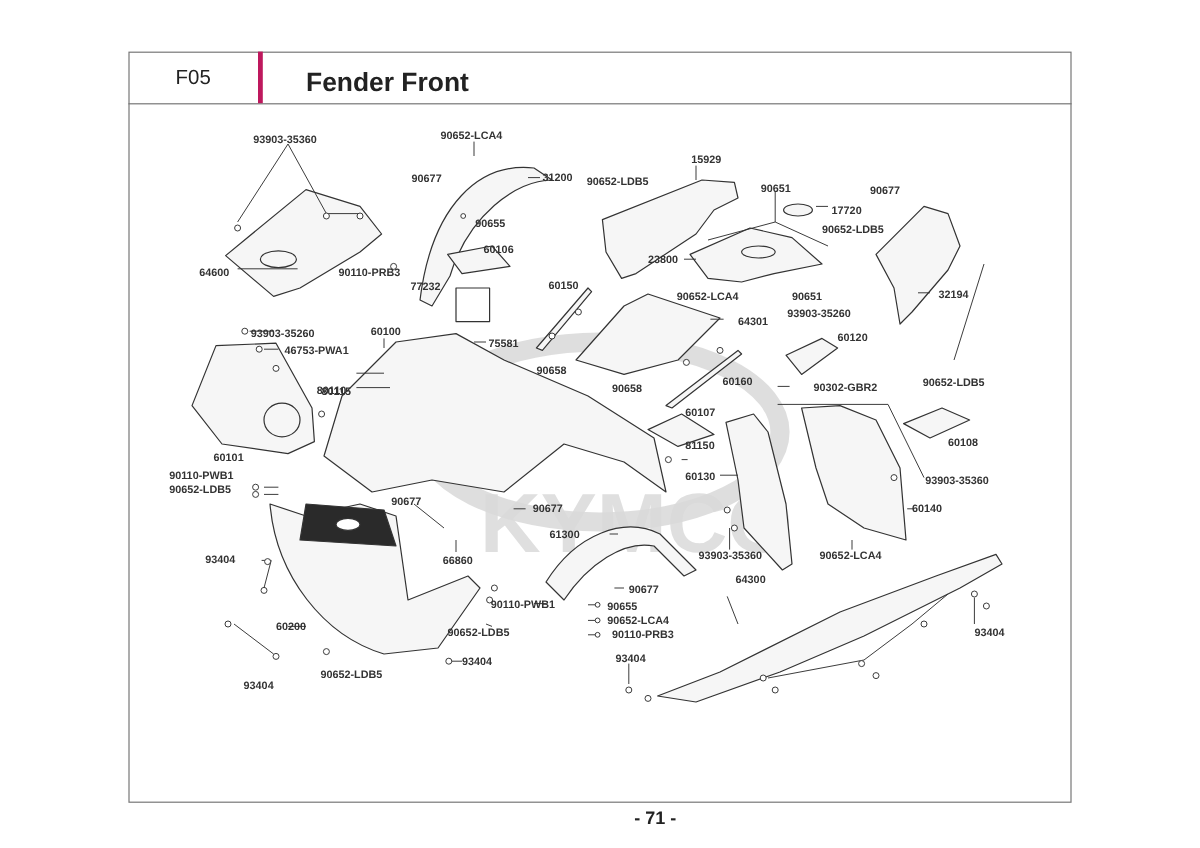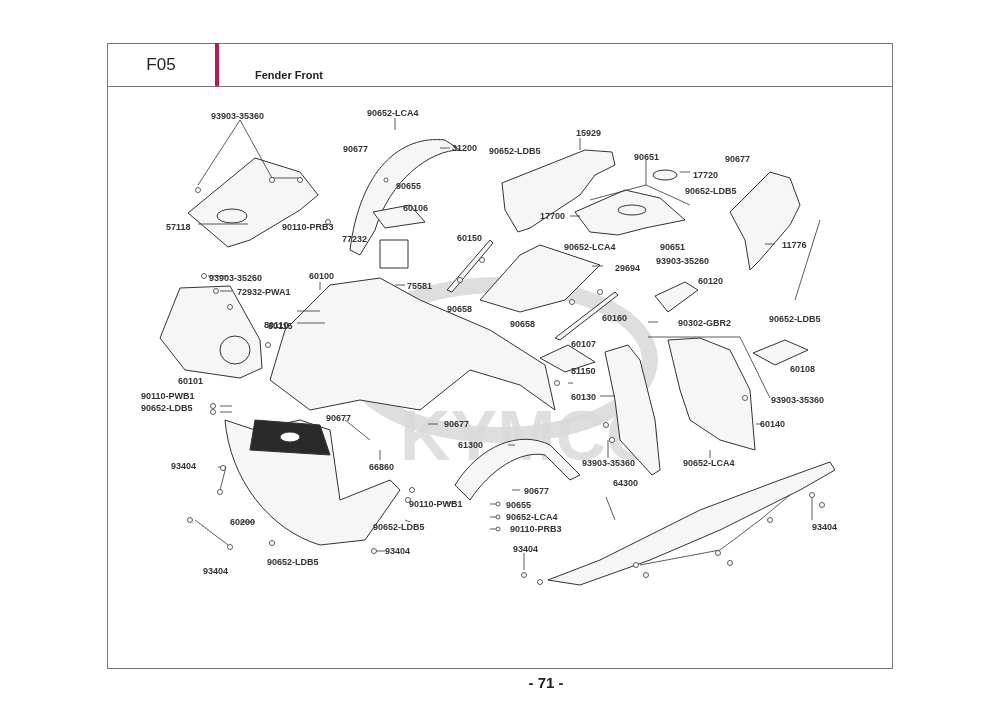--- a/index.html
+++ b/index.html
@@ -6,21 +6,21 @@
   body { width:1000px; height:707px; position:relative; overflow:hidden;
          font-family:"Liberation Sans", sans-serif; color:#222; }
   .frame { position:absolute; left:107px; top:43px; width:786px; height:626px;
            border:1px solid #777; box-sizing:border-box; }
   .hdr-div { position:absolute; left:107px; top:86px; width:786px; height:0;
              border-top:1px solid #777; }
   .code-cell { position:absolute; left:107px; top:43px; width:112px; height:43px;
                border-right:4px solid #be185d; box-sizing:border-box;
                display:flex; align-items:center; justify-content:center;
                font-weight:normal; font-size:17px; }
-  .title { position:absolute; left:255px; top:56px; font-weight:bold; font-size:11px;margin-top:13px; }
+  .title { position:absolute; left:255px; top:56px; font-weight:bold; font-size:22px; }
   .page-num { position:absolute; left:18px; width:1000px; top:674px; text-align:center;
               font-weight:bold; font-size:15px;padding-left:28px; }
   svg.diagram { position:absolute; left:0; top:0; width:1000px; height:707px; }
   .lbl { position:absolute; font-weight:bold; font-size:9px; color:#333; white-space:nowrap;
          line-height:10px; }
 </style>
 </head>
 <body>
 
 <div class="frame"></div>
@@ -170,39 +170,39 @@
       <circle cx="606" cy="425" r="2.5"></circle>
   </g>
 </svg>
 
 <div class="lbl" style="left:211px;top:111px">93903-35360</div>
 <div class="lbl" style="left:367px;top:108px">90652-LCA4</div>
 <div class="lbl" style="left:343px;top:144px">90677</div>
 <div class="lbl" style="left:452px;top:143px">31200</div>
 <div class="lbl" style="left:396px;top:181px">90655</div>
 <div class="lbl" style="left:403px;top:203px">60106</div>
-<div class="lbl" style="left:166px;top:222px">57118</div>
+<div class="lbl" style="left:166px;top:222px">64600</div>
 <div class="lbl" style="left:282px;top:222px">90110-PRB3</div>
 <div class="lbl" style="left:342px;top:234px">77232</div>
 <div class="lbl" style="left:489px;top:146px">90652-LDB5</div>
 <div class="lbl" style="left:576px;top:128px">15929</div>
 <div class="lbl" style="left:634px;top:152px">90651</div>
 <div class="lbl" style="left:693px;top:170px">17720</div>
 <div class="lbl" style="left:725px;top:154px">90677</div>
 <div class="lbl" style="left:685px;top:186px">90652-LDB5</div>
-<div class="lbl" style="left:540px;top:211px">17700</div>
+<div class="lbl" style="left:540px;top:211px">23800</div>
 <div class="lbl" style="left:564px;top:242px">90652-LCA4</div>
 <div class="lbl" style="left:660px;top:242px">90651</div>
-<div class="lbl" style="left:782px;top:240px">11776</div>
+<div class="lbl" style="left:782px;top:240px">32194</div>
 <div class="lbl" style="left:457px;top:233px">60150</div>
 <div class="lbl" style="left:656px;top:256px">93903-35260</div>
-<div class="lbl" style="left:615px;top:263px">29694</div>
+<div class="lbl" style="left:615px;top:263px">64301</div>
 <div class="lbl" style="left:698px;top:276px">60120</div>
 <div class="lbl" style="left:209px;top:273px">93903-35260</div>
-<div class="lbl" style="left:237px;top:287px">72932-PWA1</div>
+<div class="lbl" style="left:237px;top:287px">46753-PWA1</div>
 <div class="lbl" style="left:309px;top:271px">60100</div>
 <div class="lbl" style="left:407px;top:281px">75581</div>
 <div class="lbl" style="left:268px;top:321px">80115</div>
 <div class="lbl" style="left:264px;top:320px">80110</div>
 <div class="lbl" style="left:447px;top:304px">90658</div>
 <div class="lbl" style="left:510px;top:319px">90658</div>
 <div class="lbl" style="left:602px;top:313px">60160</div>
 <div class="lbl" style="left:678px;top:318px">90302-GBR2</div>
 <div class="lbl" style="left:769px;top:314px">90652-LDB5</div>
 <div class="lbl" style="left:571px;top:339px">60107</div>

